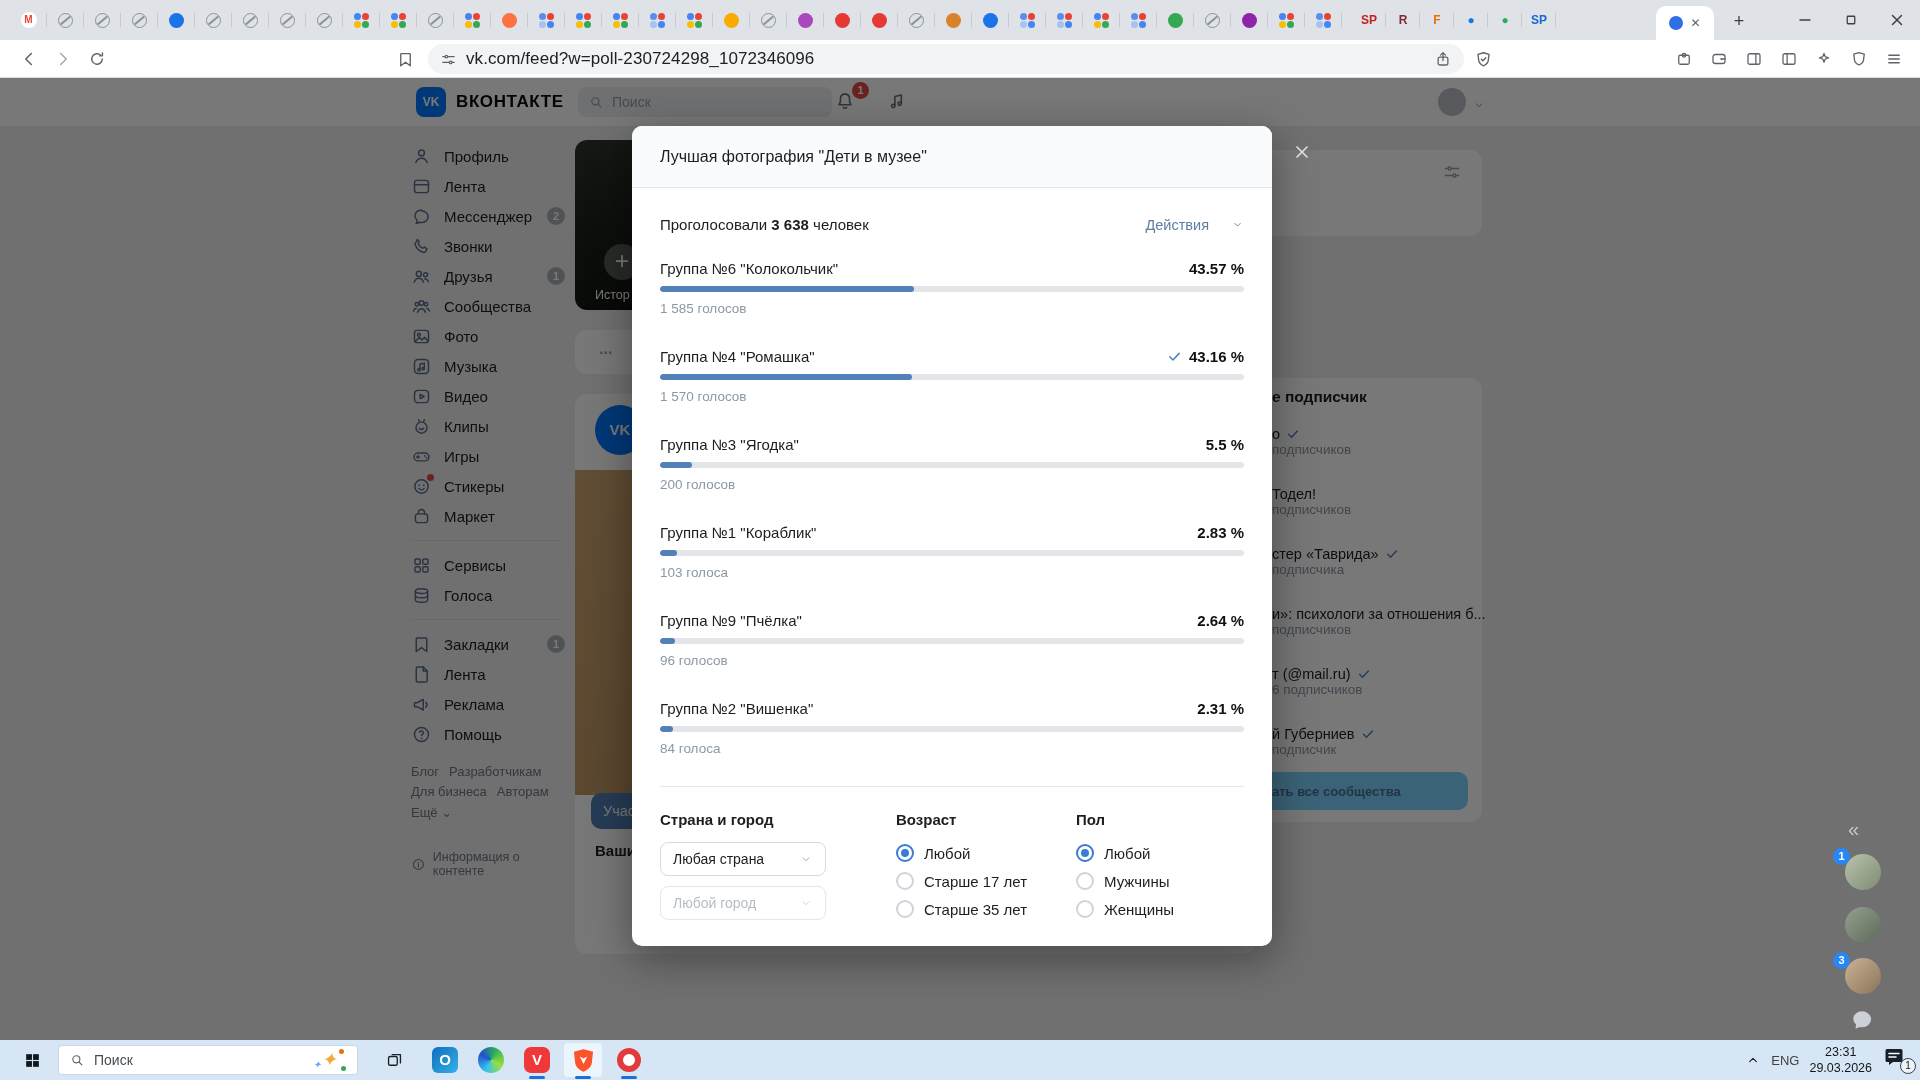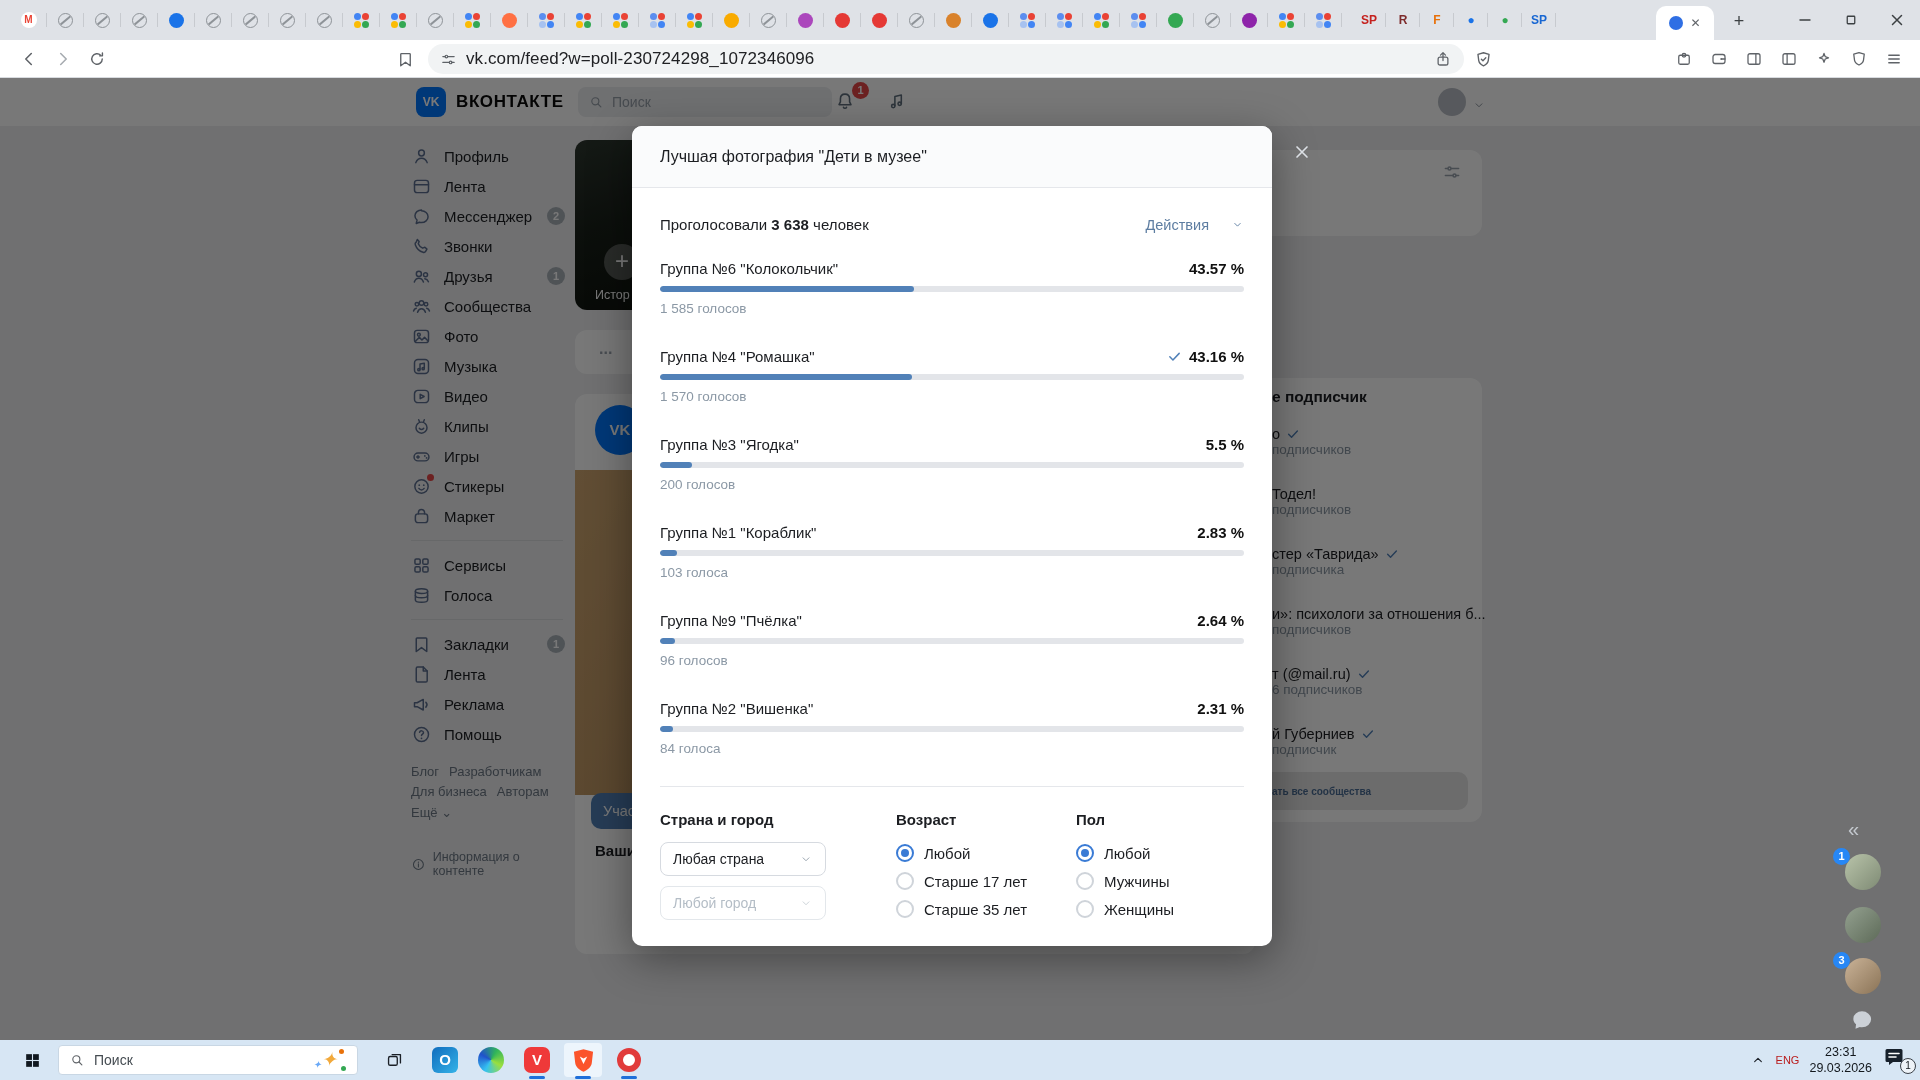--- a/index.html
+++ b/index.html
@@ -77,21 +77,21 @@
 
 .rc1{position:absolute;left:1140px;top:72px;width:342px;height:86px;background:#fff;border-radius:12px}
 .rc1 .sic2{position:absolute;right:20px;top:12px;color:#99a2ad}
 .rc2{position:absolute;left:1140px;top:300px;width:342px;height:444px;background:#fff;border-radius:12px;padding:10px 0 0 132px}
 .rc2 h3{font-size:15.5px;color:#1c1e22;font-weight:700}
 .commlist{margin-top:20px}
 .comm{height:60px}
 .comm .cname{font-size:14.5px;color:#1c1e22;white-space:nowrap;display:flex;align-items:center;gap:6px}
 .comm .vchk{color:#5181b8}
 .comm .csub{font-size:13.5px;color:#8b98a5}
-.rc2-btn{position:absolute;left:14px;right:14px;bottom:12px;height:38px;background:#e5e5e5;border-radius:10px;color:#4c6e95;font-size:10px;font-weight:600;display:flex;align-items:center;padding-left:118px}
+.rc2-btn{position:absolute;left:14px;right:14px;bottom:12px;height:38px;background:#7dd3fc;border-radius:10px;color:#4c6e95;font-size:13px;font-weight:600;display:flex;align-items:center;padding-left:118px}
 
 
 .ovl{position:absolute;inset:0;background:rgba(0,0,0,.53);z-index:5}
 .modal{position:absolute;left:632px;top:48px;width:640px;height:820px;background:#fff;border-radius:10px;z-index:10;box-shadow:0 12px 44px rgba(0,0,0,.4)}
 .m-head{height:62px;background:#fafbfc;border-bottom:1px solid #e5e7eb;border-radius:10px 10px 0 0;display:flex;align-items:center;padding:0 28px;font-size:16px;color:#1c1e22}
 .m-body{padding:0 28px;position:relative}
 .m-stats{margin-top:28px;display:flex;justify-content:space-between;align-items:center;font-size:15px;color:#1c1e22}
 .m-actions{color:#5d7da1;font-size:14.5px;display:flex;align-items:center;gap:22px}
 .opt{margin-top:31px}
 .opt:first-child{margin-top:26px}
@@ -135,21 +135,21 @@
 .tb-apps{margin-left:8px;display:flex}
 .app{width:46px;height:40px;position:relative;display:flex;align-items:center;justify-content:center}
 .app.active::before{content:"";position:absolute;inset:3px 4px;background:#edf5fc;border-radius:4px}
 .app.running::after{content:"";position:absolute;bottom:1px;left:15px;width:16px;height:3px;border-radius:2px;background:#1e6fd9}
 .app>*{position:relative}
 .ap-outlook{width:26px;height:26px;border-radius:6px;background:linear-gradient(135deg,#0f6cbd,#35b3e8);color:#fff;font:700 15px/26px "Liberation Sans",sans-serif;text-align:center}
 .ap-edge{width:26px;height:26px;border-radius:50%;background:conic-gradient(from 210deg,#35c1f1,#2052cb,#30b45a,#9adf3e,#35c1f1)}
 .ap-vivaldi{width:26px;height:26px;border-radius:7px;background:#ef3939;color:#fff;font:700 15px/26px "Liberation Sans",sans-serif;text-align:center}
 .ap-opera{width:24px;height:24px;border-radius:50%;border:6px solid #e13b3b;background:#fff}
 .tray{margin-left:auto;display:flex;align-items:center;margin-right:8px;gap:10px}
-.tray .lang{font-size:11px;color:#b91c1c}
+.tray .lang{font-size:13px;color:#404040}
 .clock{text-align:center;font-size:12.5px;color:#13181d;line-height:1.3}
 .notif{position:relative;width:30px;height:30px}
 .nbadge{position:absolute;right:-4px;bottom:1px;width:16px;height:16px;border-radius:50%;border:1.5px solid #3a4048;background:#eef3f8;font:400 10px/13px "Liberation Sans",sans-serif;text-align:center;color:#13181d}
 .abs{position:absolute}
 </style>
 </head>
 <body>
 
 <svg width="0" height="0" style="position:absolute">
 <defs>

